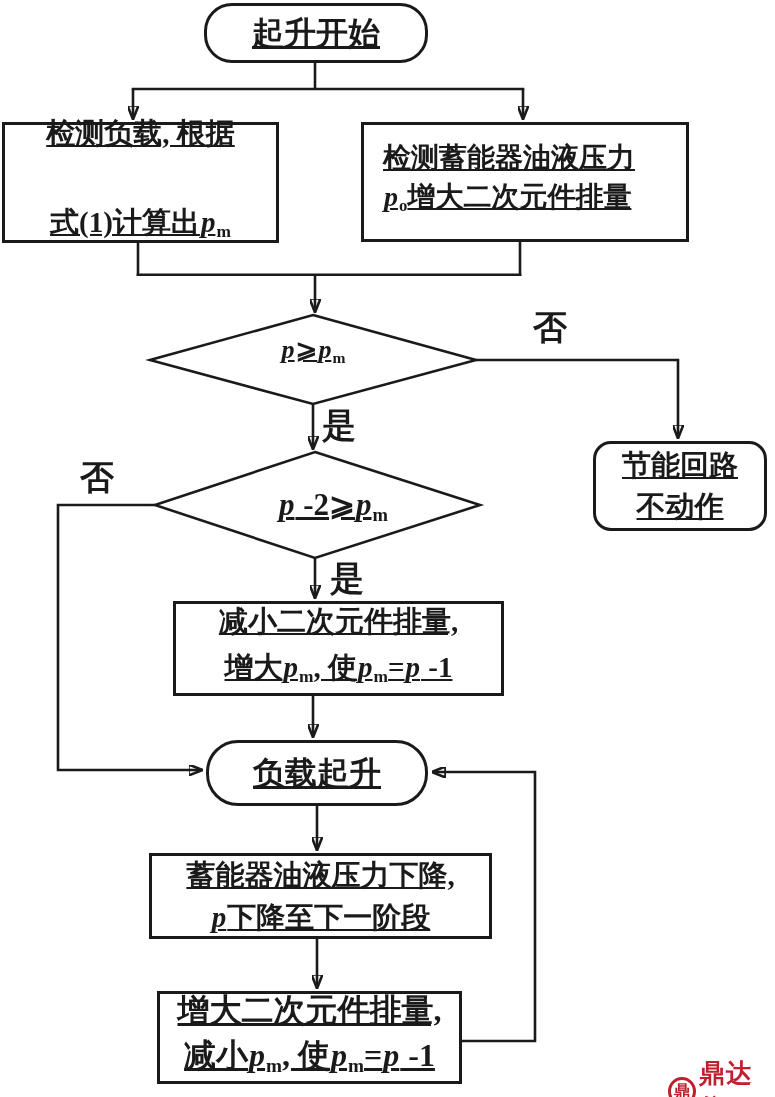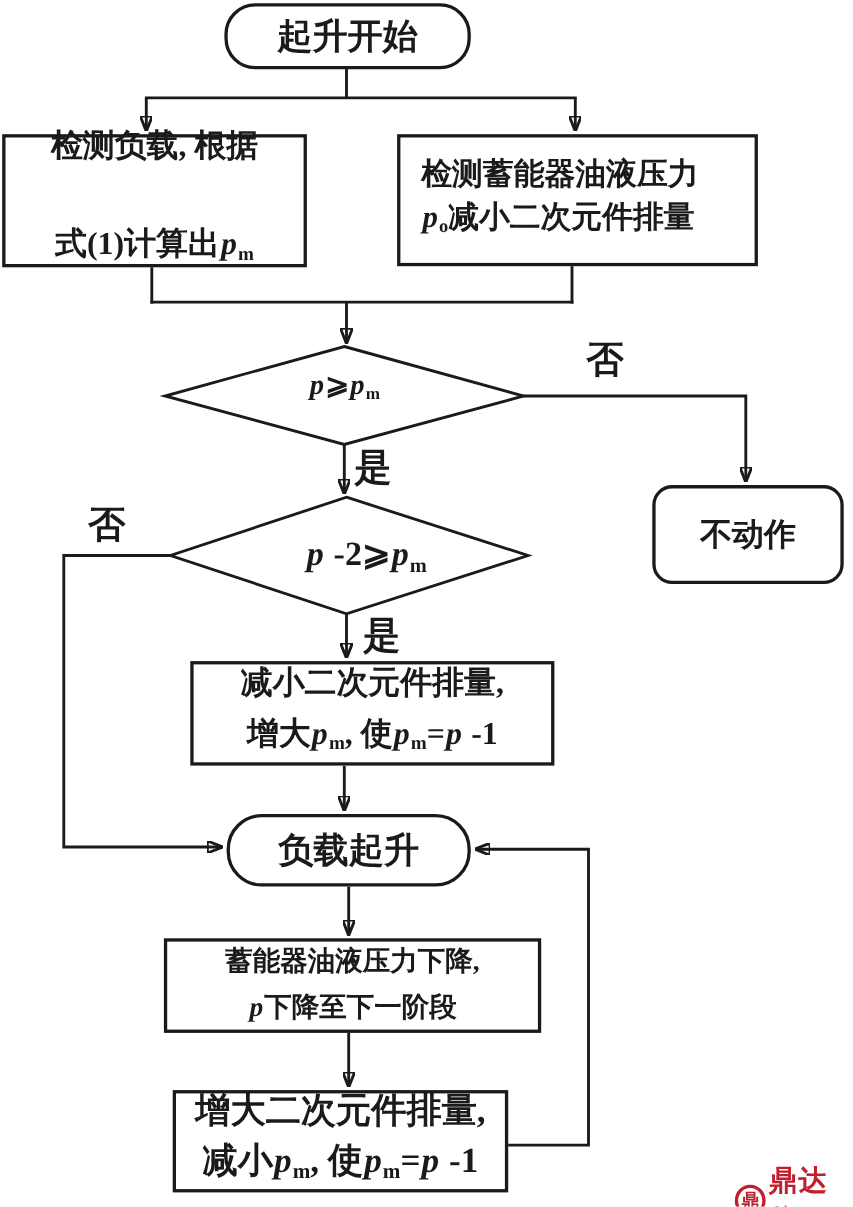--- a/index.html
+++ b/index.html
@@ -25,34 +25,35 @@
   .arrowhead{fill:var(--ink);}
 
   .node{
     position:absolute;
     display:flex;flex-direction:column;
     justify-content:center;align-items:center;
     text-align:center;
     font-weight:700;
     color:var(--ink);
     line-height:1.5;
+    text-decoration:underline;
   }
   .rect{border:3px solid var(--ink);background:var(--background);}
   .rounded{border:3px solid var(--ink);background:var(--background);}
   .dtext{background:transparent;}
 
   .n-start{left:204px;top:3px;width:224px;height:60px;border-radius:28px;font-size:32px;}
   .n-detect-load{left:2px;top:122px;width:277px;height:121px;font-size:29px;line-height:49px;gap:40px;}
   .n-detect-pressure{left:361px;top:122px;width:328px;height:120px;font-size:28px;line-height:39px;align-items:flex-start;text-align:left;padding-left:19px;}
   .n-decision1{left:150px;top:305px;width:326px;height:90px;font-size:26px;}
   .n-decision2{left:170px;top:452px;width:326px;height:106px;font-size:31px;}
   .n-no-action{left:593px;top:441px;width:174px;height:90px;border-radius:18px;font-size:29px;line-height:41px;}
   .n-reduce{left:147px;top:601px;width:331px;height:95px;font-size:29px;line-height:46px;margin-left:26px;}
   .n-load{left:206px;top:740px;width:222px;height:66px;border-radius:32px;font-size:32px;}
-  .n-pressure-drop{left:149px;top:853px;width:343px;height:86px;font-size:25px;line-height:42px;}
+  .n-pressure-drop{left:149px;top:853px;width:343px;height:86px;font-size:29px;line-height:42px;}
   .n-increase{left:157px;top:991px;width:305px;height:93px;font-size:32px;line-height:45px;}
 
   .branch-label{
     position:absolute;font-size:34px;font-weight:700;color:var(--ink);
     line-height:1;
   }
   .l-yes1{left:322px;top:409px;}
   .l-no1{left:533px;top:311px;}
   .l-no2{left:80px;top:461px;}
   .l-yes2{left:330px;top:562px;}
@@ -112,32 +113,33 @@
     <span>起升开始</span>
   </div>
 
   <div class="node rect n-detect-load">
       <div><span>检测负载, 根据</span></div>
       <div><span>式(1)计算出</span><span class="i">p</span><span class="sub">m</span></div>
     </div>
 
   <div class="node rect n-detect-pressure">
       <div><span>检测蓄能器油液压力</span></div>
-      <div><span class="i">p</span><span class="sub">o</span><span>减小二次元件排量</span></div>
+      <div><span class="i">p</span><span class="sub">o</span><span>增大二次元件排量</span></div>
     </div>
 
   <div class="node dtext n-decision1">
       <div><span class="i">p</span><span>⩾</span><span class="i">p</span><span class="sub">m</span></div>
     </div>
 
   <div class="node dtext n-decision2">
       <div><span class="i">p</span><span> -2⩾</span><span class="i">p</span><span class="sub">m</span></div>
     </div>
 
   <div class="node rounded n-no-action">
+      <div><span>节能回路</span></div>
       <div><span>不动作</span></div>
     </div>
 
   <div class="node rect n-reduce">
       <div><span>减小二次元件排量,</span></div>
       <div><span>增大</span><span class="i">p</span><span class="sub">m</span><span>, 使</span><span class="i">p</span><span class="sub">m</span><span>=</span><span class="i">p</span><span> -1</span></div>
     </div>
 
   <div class="node rounded n-load">
     <span>负载起升</span>

